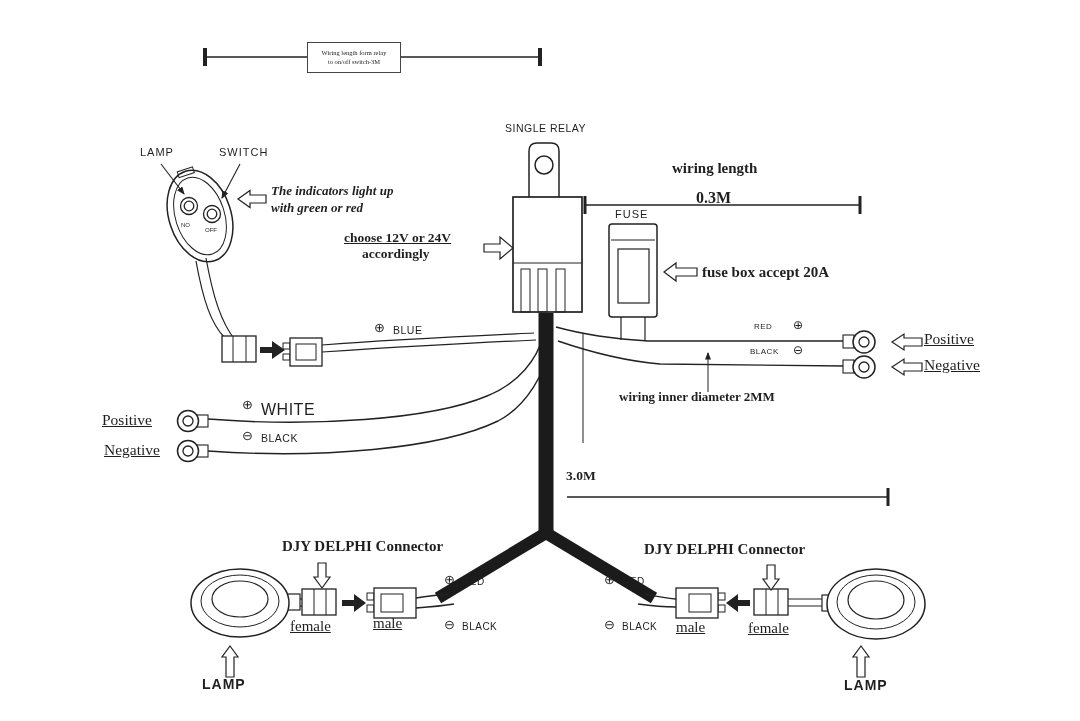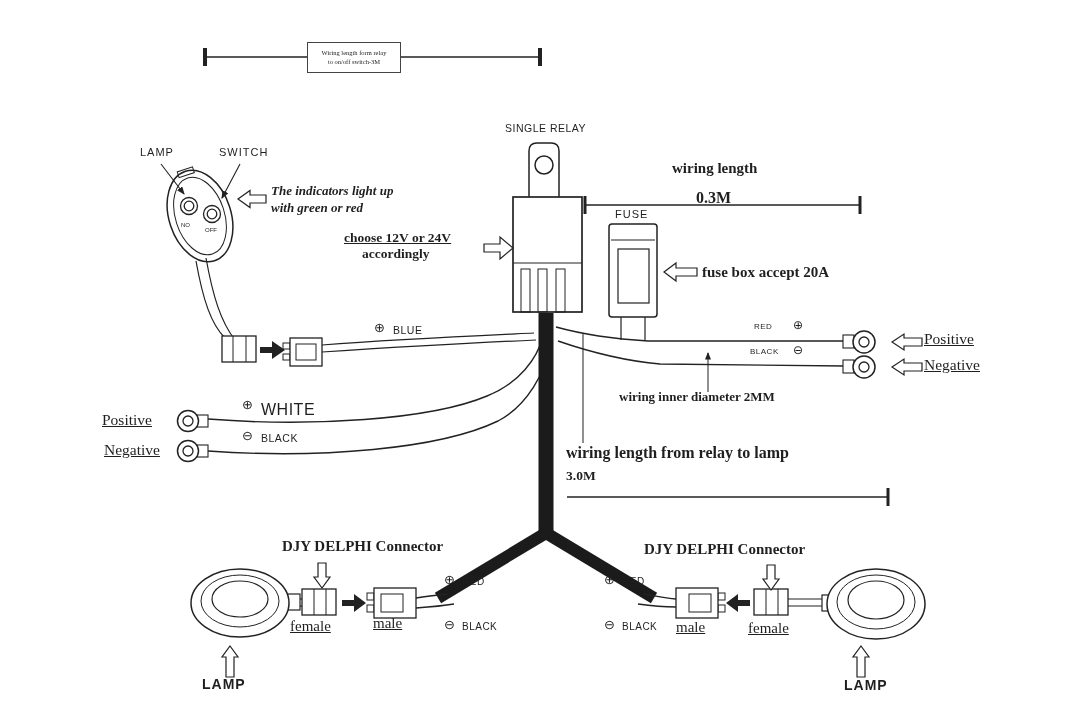--- a/index.html
+++ b/index.html
@@ -275,21 +275,20 @@
 <div class="t sans" style="left:393px;top:324px;font-size:10.5px;letter-spacing:0.5px;">BLUE</div>
 
 <div class="t serifreg" style="left:102px;top:411px;font-size:15.5px;">Positive</div>
 <div class="t serifreg" style="left:104px;top:441px;font-size:15.5px;">Negative</div>
 
 <div class="t sym" style="left:242px;top:397px;font-size:13px;">⊕</div>
 <div class="t sans" style="left:261px;top:401px;font-size:16px;letter-spacing:0.5px;">WHITE</div>
 <div class="t sym" style="left:242px;top:428px;font-size:13px;">⊖</div>
 <div class="t sans" style="left:261px;top:432px;font-size:10.5px;letter-spacing:0.5px;">BLACK</div>
 
-<div class="t serif" style="left:566px;top:444px;font-size:16px;">wiring length from relay to lamp</div>
 <div class="t serif" style="left:566px;top:468px;font-size:13.5px;">3.0M</div>
 
 <div class="t serif" style="left:282px;top:538px;font-size:15px;">DJY DELPHI Connector</div>
 <div class="t serif" style="left:644px;top:541px;font-size:15px;">DJY DELPHI Connector</div>
 
 <div class="t serifreg" style="left:290px;top:618px;font-size:15px;">female</div>
 <div class="t serifreg" style="left:373px;top:615px;font-size:15px;">male</div>
 
 <div class="t sym" style="left:444px;top:572px;font-size:13px;">⊕</div>
 <div class="t sans" style="left:462px;top:576px;font-size:10px;letter-spacing:0.5px;">RED</div>

